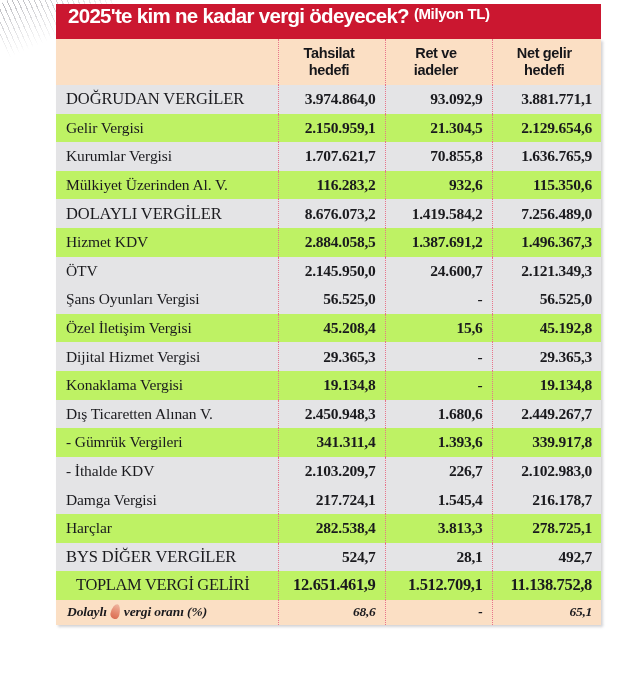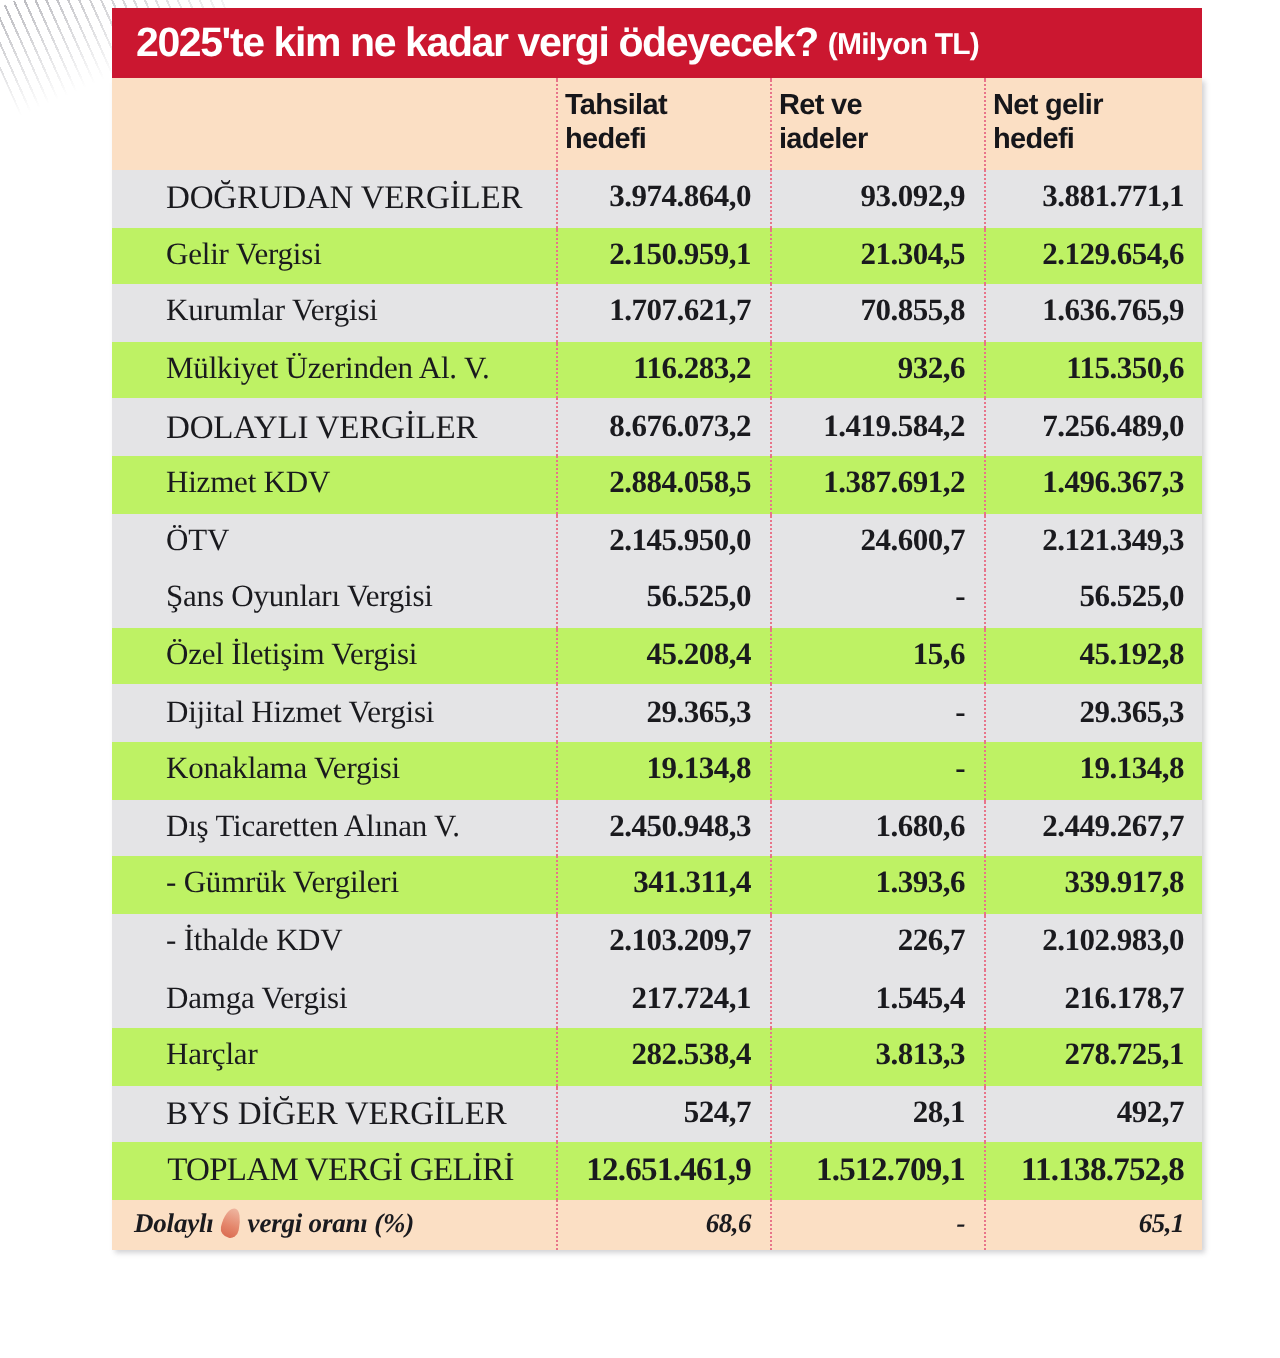--- a/index.html
+++ b/index.html
@@ -40,21 +40,20 @@
     top: 4px;
     width: 545px;
   }
 
   
   #title-bar {
     background: #CB1730;
     color: #ffffff;
     height: 35px;
     display: flex;
-    align-items: center;
     padding: 0 8px 0 12px;
     box-sizing: border-box;
     white-space: nowrap;
     font-family: "Liberation Sans", "DejaVu Sans", sans-serif;
   }
   #title-main {
     font-size: 20.5px;
     font-weight: bold;
     letter-spacing: -0.7px;
   }
@@ -88,58 +87,58 @@
   .sep {
     border-left: 1.5px dotted #E8748A;
   }
 
   thead th {
     background: #FBDFC4;
     font-family: "Liberation Sans", "DejaVu Sans", sans-serif;
     font-size: 14.5px;
     font-weight: bold;
     color: #16161a;
-    text-align: left;
+    text-align: center;
     padding: 5px 9px 6px 4px;
     line-height: 1.12;
     letter-spacing: -0.35px;
     height: 46px;
     box-sizing: border-box;
   }
   thead th.head-blank { background: #FBDFC4; }
 
   tbody tr.row-gray  td { background: #E4E4E6; }
   tbody tr.row-peach td { background: #bef264; }
 
   tbody td {
     font-size: 15.5px;
     color: #1a1a1e;
     height: 28.6px;
     box-sizing: border-box;
   }
   tbody td.label {
     text-align: left;
-    padding-left: 27px;
+    padding-left: 10px;
     letter-spacing: -0.1px;
   }
   tbody td.num {
     text-align: right;
     padding-right: 9px;
     font-weight: bold;
     letter-spacing: -0.25px;
   }
 
   
   .lvl0 { font-size: 16.5px; padding-left: 9px;  letter-spacing: -0.3px; }
   .lvl1 { padding-left: 26px; }
   .lvl2 { padding-left: 32px; }
 
   
   tr.row-total td { font-size: 16.5px; letter-spacing: -0.35px; }
-  tr.row-total td.label { padding-left: 7px; text-align: center; }
+  tr.row-total td.label { padding-left: 20px; }
 
   
   tr.row-ratio td {
     background: #FBDFC4;
     font-style: italic;
     font-weight: bold;
     font-size: 13.5px;
     height: 25px;
   }
   tr.row-ratio td.label { padding-left: 11px; }

